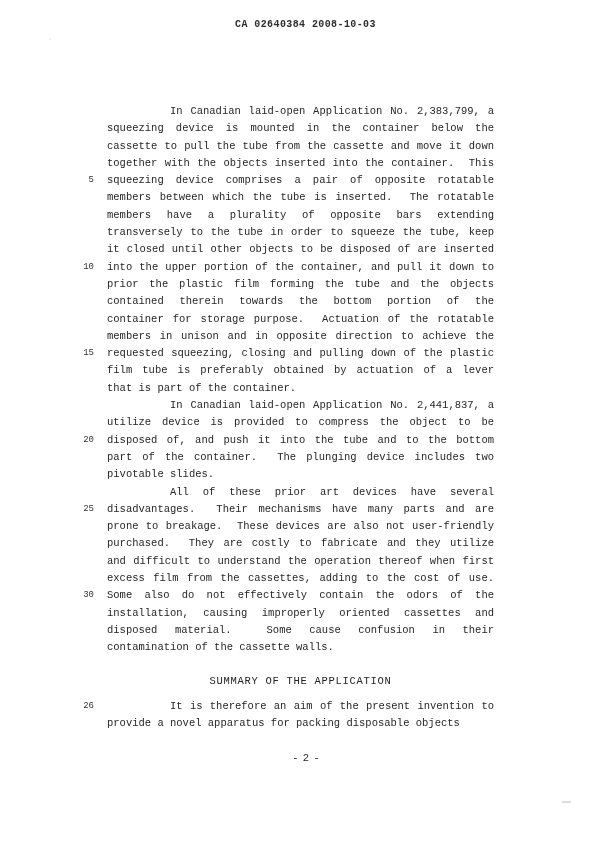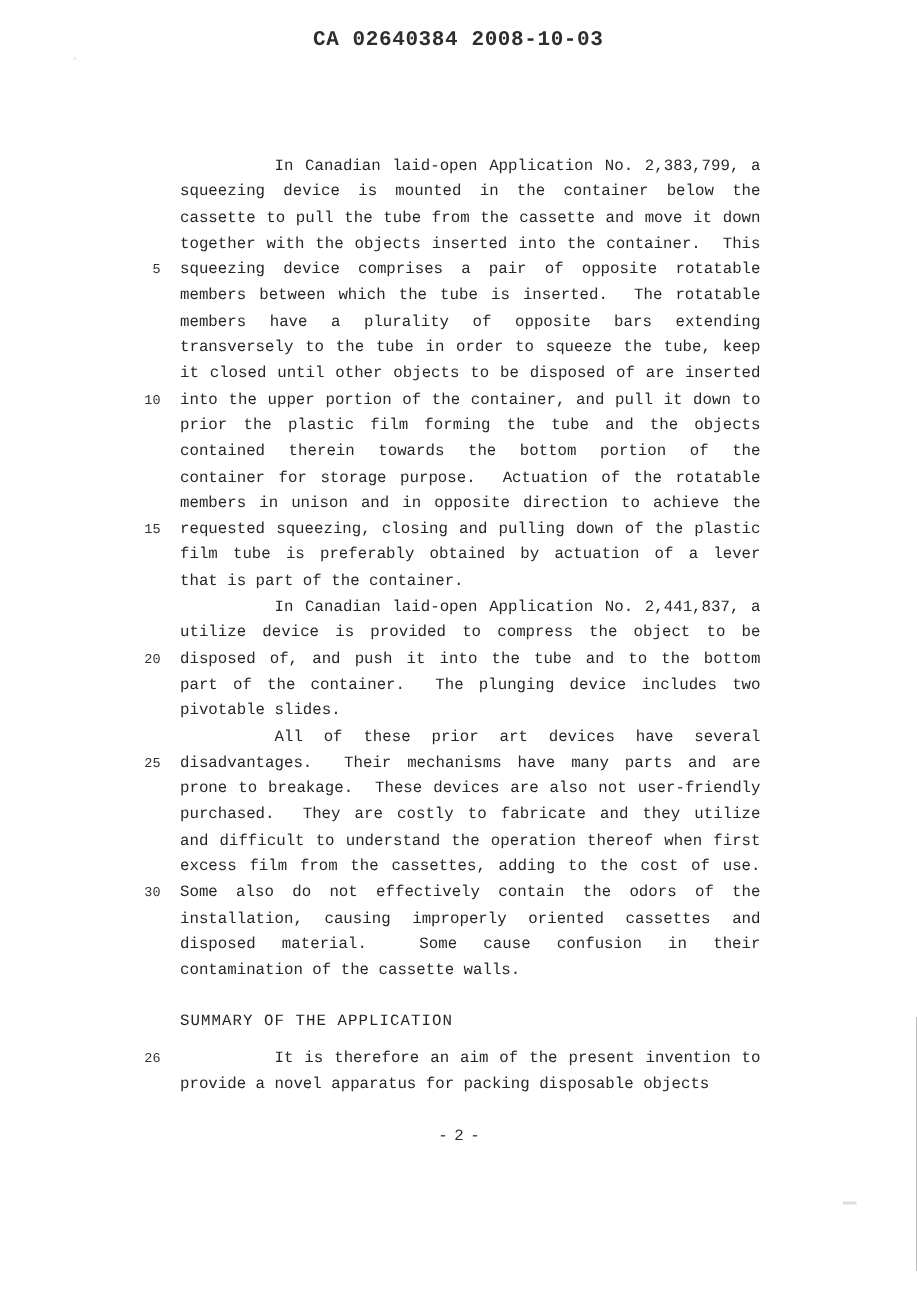--- a/index.html
+++ b/index.html
@@ -12,30 +12,30 @@
     color: #262626;
     overflow: hidden;
     margin: 0 auto;
   }
   .doc-header {
     position: absolute;
     top: 19px;
     left: 0;
     width: 611px;
     text-align: center;
-    font-size: 14px;
+    font-size: 10px;
     letter-spacing: 0.4px;
     font-weight: bold;
     color: #2e2e2e;
     white-space: pre;
   }
   .text-block {
     position: absolute;
     top: 103px;
-    left: 72px;
+    left: 59px;
   }
   .row {
     display: flex;
     height: 17.3px;
     line-height: 17.3px;
   }
   .gutter {
     flex: none;
     width: 35px;
     text-align: right;
@@ -51,21 +51,21 @@
     white-space: normal;
     overflow: hidden;
   }
   .text.just {
     text-align: justify;
     text-align-last: justify;
   }
   .text.indent {
     padding-left: 63px;
   }
-  .row.heading-row { margin-top: 16px; }
+  .row.heading-row { margin-top: 16px; text-align: center; }
   .row.heading-row .text {
     letter-spacing: 0.7px;
     color: #242424;
   }
   .row.closing-first { margin-top: 8px; }
   .page-number {
     position: absolute;
     top: 752px;
     left: 0;
     width: 611px;

